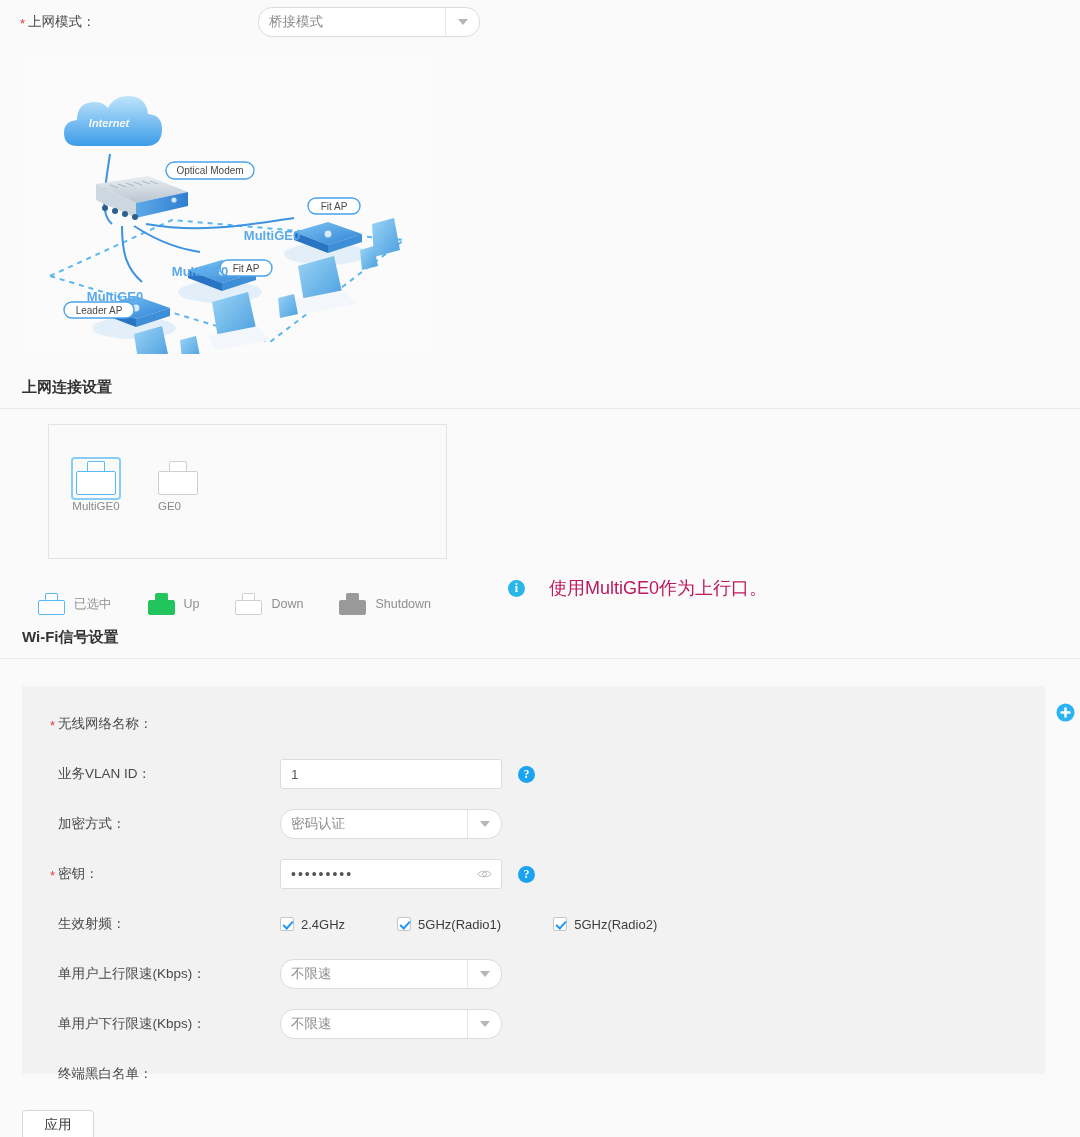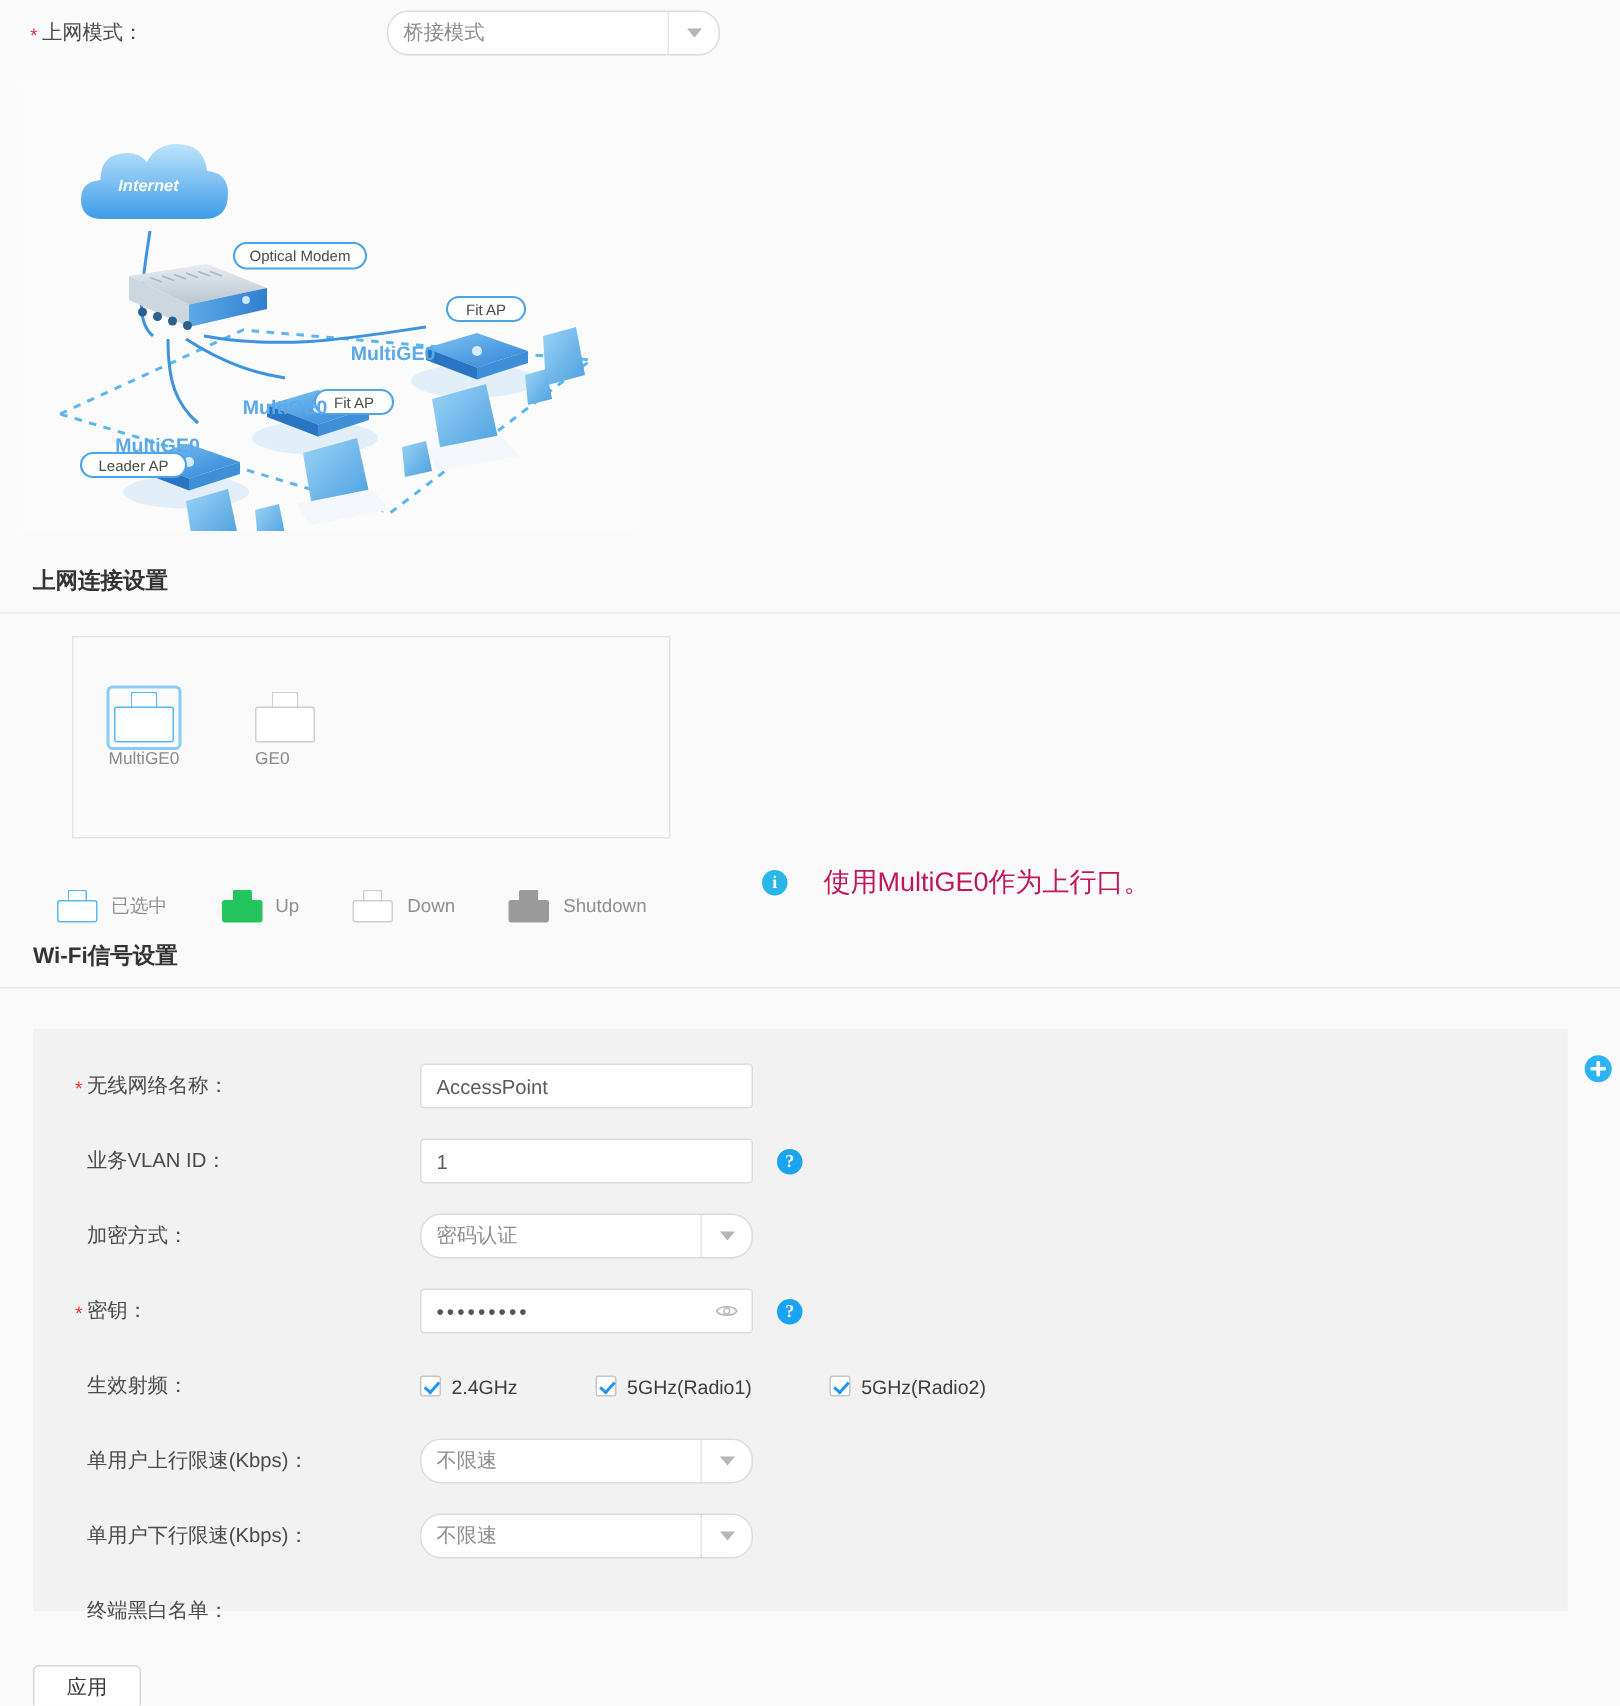--- a/index.html
+++ b/index.html
@@ -109,21 +109,21 @@
     display: inline-flex;
     align-items: center;
     justify-content: center;
     margin-left: 16px;
     font-family: "Liberation Serif", serif;
   }
 
   
   #topology {
     position: absolute;
-    left: 12px; top: 54px;
+    left: 22px; top: 54px;
     width: 410px; height: 300px;
     background: #fde047;
     overflow: hidden;
   }
 
   
   .section-head {
     font-size: 15px;
     color: #333;
     font-weight: 600;
@@ -453,21 +453,21 @@
 
 <div id="port-box">
   <div class="port-item" style="left:14px;">
     <div class="rj45 up selected">
       <div class="port-sel-ring"></div>
       <div class="tab"></div>
         <div class="body"></div>
     </div>
     <span class="port-name">MultiGE0</span>
   </div>
-  <div class="port-item" style="left:78px;padding-left:43px;">
+  <div class="port-item" style="left:66px;padding-left:43px;">
     <div class="rj45">
       <div class="tab"></div>
         <div class="body"></div>
     </div>
     <span class="port-name">GE0</span>
   </div>
 </div>
 
 <div id="legend">
   <div class="legend-item">
@@ -510,23 +510,20 @@
   <div class="section-rule"></div>
 </div>
 
 <div id="wifi-panel">
   <div style="height:13px;"></div>
 
   <div class="form-row">
     <div class="form-label">
       <span class="req-star">*</span>
       <span>无线网络名称：</span>
-    </div>
-    <div class="text-input">
-      <span>AccessPoint</span>
     </div>
   </div>
 
   <div class="form-row">
     <div class="form-label">
       <span>业务VLAN ID：</span>
     </div>
     <div class="text-input">
       <span>1</span>
     </div>

